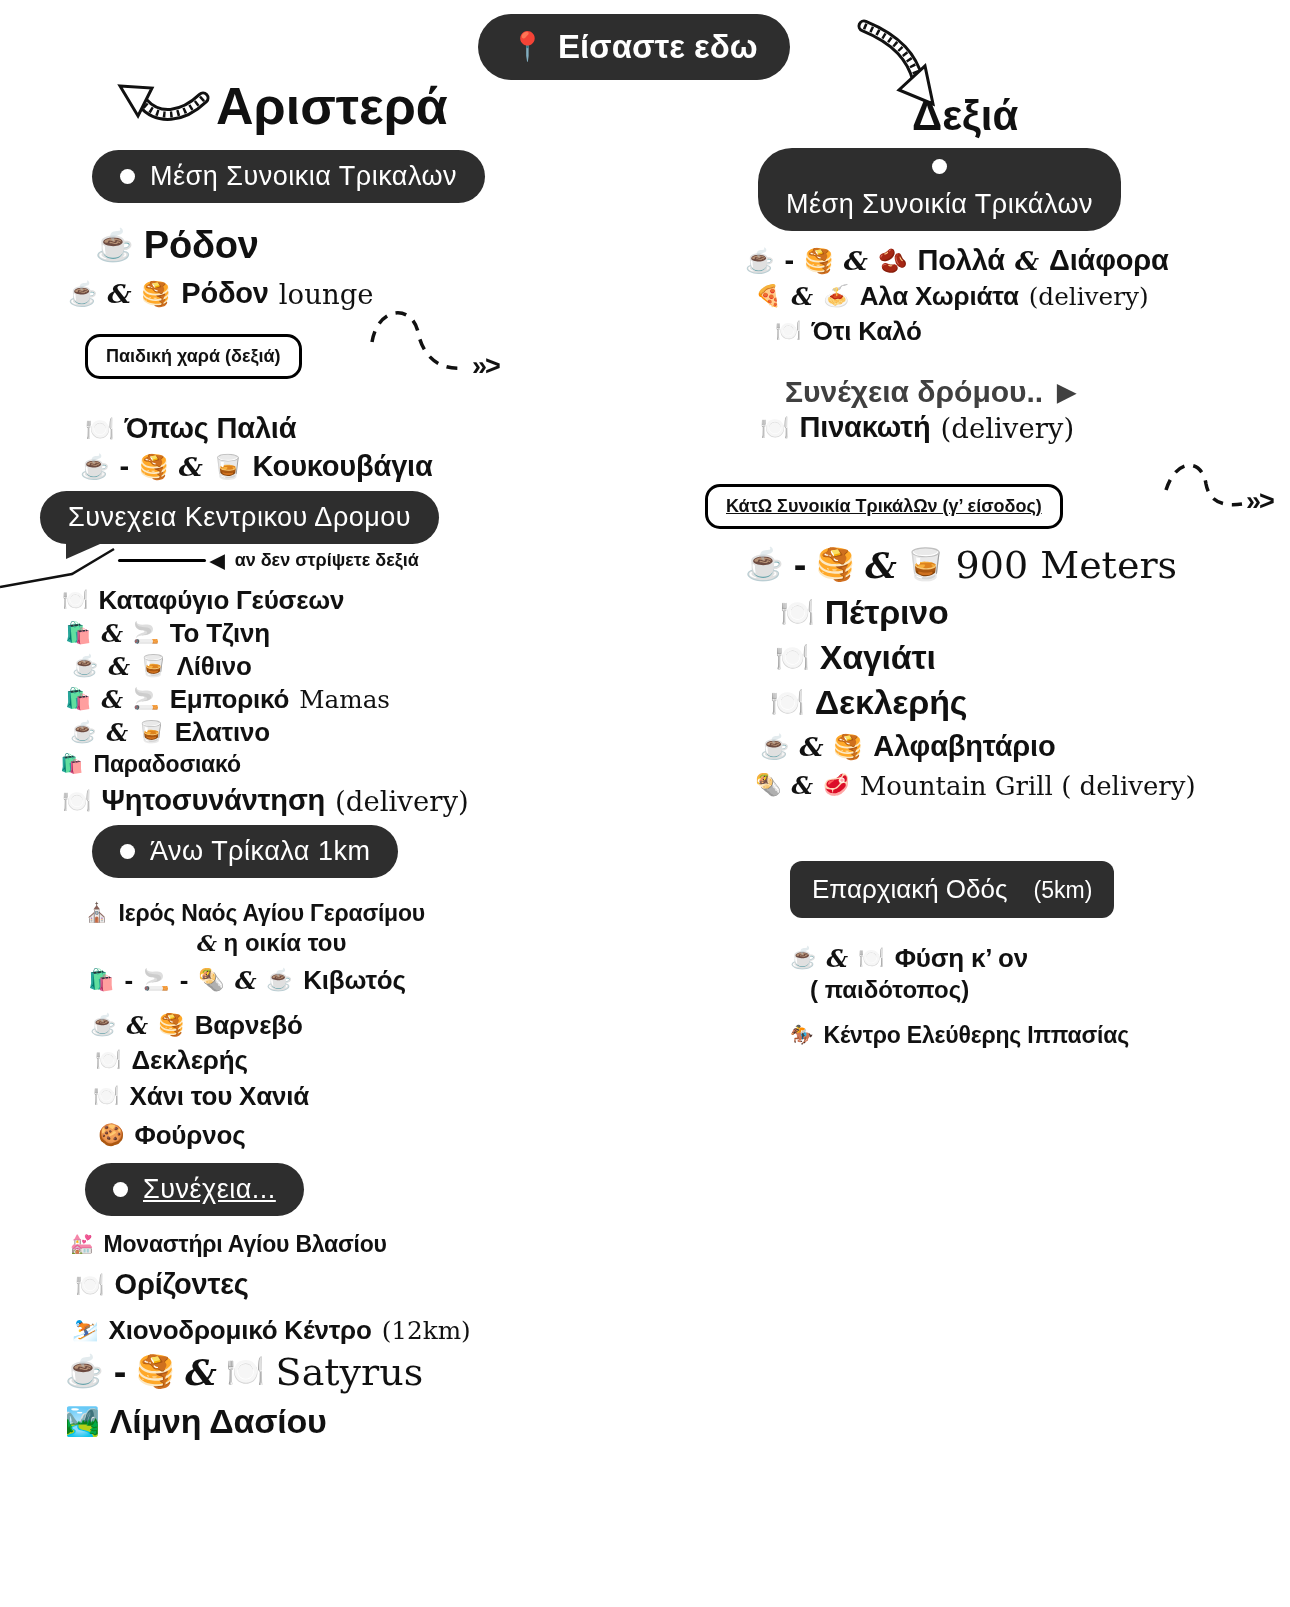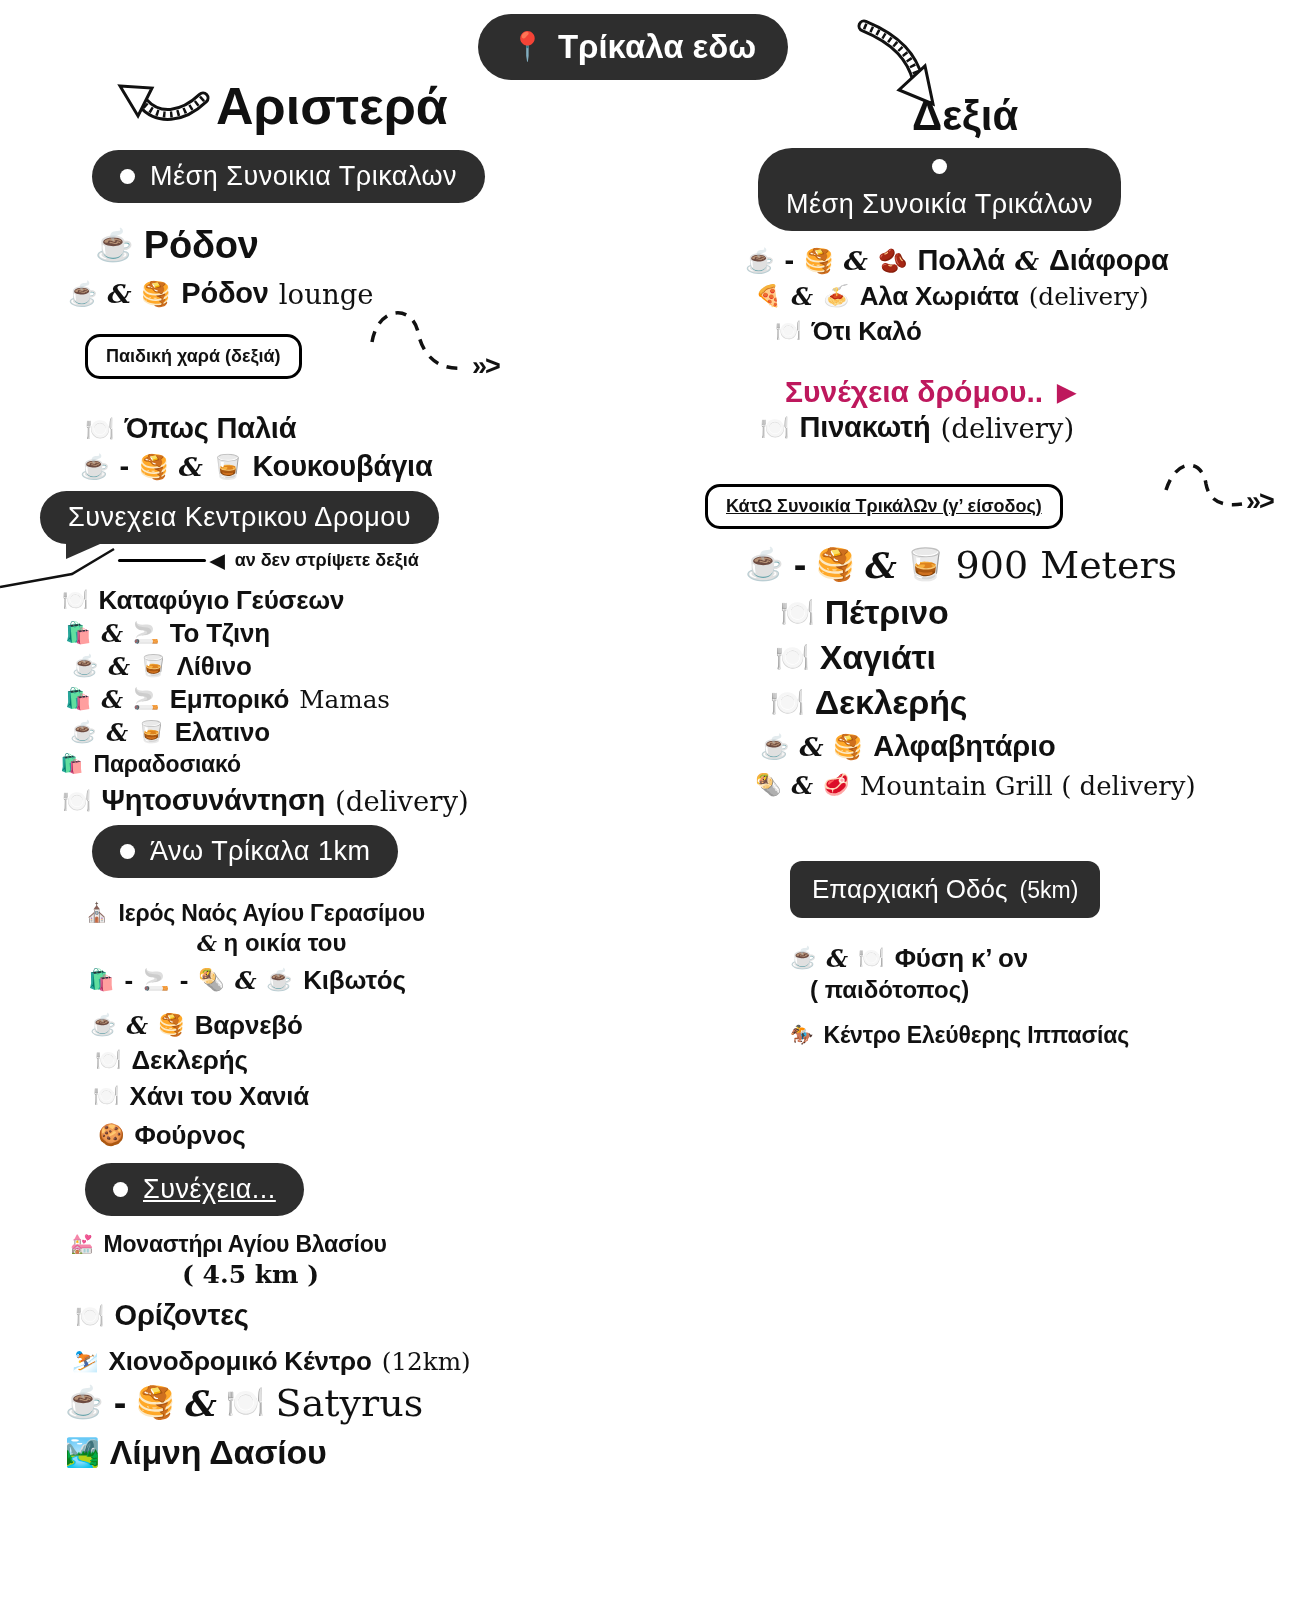--- a/index.html
+++ b/index.html
@@ -9,28 +9,28 @@
   .col{position:absolute;}
   #left-col{left:40px;top:150px;width:620px;}
   #right-col{left:700px;top:148px;width:585px;}
   .block{display:block;}
   
   .pill{position:relative;display:inline-flex;align-items:center;gap:15px;background:#2e2e2e;color:#fff;
         border-radius:34px;padding:11px 28px;font-size:27px;font-weight:400;letter-spacing:.5px;white-space:nowrap;}
   .pill .dot{width:15px;height:15px;border-radius:50%;background:#fff;flex:0 0 auto;}
   .pill.tail::before{content:"";position:absolute;left:26px;bottom:-15px;width:0;height:0;
         border-left:34px solid #2e2e2e;border-bottom:15px solid transparent;}
-  .pillrect{display:inline-flex;align-items:baseline;gap:12px;background:#2e2e2e;color:#fff;
+  .pillrect{display:inline-flex;align-items:baseline;gap:26px;background:#2e2e2e;color:#fff;
         border-radius:12px;padding:13px 22px;font-size:26px;white-space:nowrap;}
   .pillrect .light{font-weight:300;font-size:23px;}
   
   .obox{display:inline-block;background:#fff;border:3.5px solid #000;border-radius:15px;
         padding:9px 18px;font-weight:700;font-size:18px;white-space:nowrap;}
   
-  .redhead{display:inline-flex;align-items:center;gap:14px;color:#be185d;font-weight:700;font-size:30px;}
+  .redhead{display:inline-flex;align-items:center;gap:14px;color:#404040;font-weight:700;font-size:30px;}
   .redhead .tri{font-size:24px;line-height:1;}
   
   .note{display:flex;align-items:center;gap:4px;font-size:18px;font-weight:700;}
   .note .hline{width:88px;height:3px;background:#000;border-radius:2px;}
   .note .tri{font-size:19px;line-height:1;margin-right:6px;}
   
   .item{display:block;}
   .row{display:flex;align-items:center;gap:10px;font-weight:700;white-space:nowrap;}
   .xl  .row{font-size:38px;}
   .xl2 .row{font-size:34px;}
@@ -81,21 +81,21 @@
 
     <path d="M 372,342 C 378,306 412,304 418,332 C 421,348 432,371 464,368" stroke="#111" stroke-width="3.5" fill="none" stroke-dasharray="11 9"></path>
 
     <path d="M 1166,490 C 1176,458 1202,458 1206,484 C 1209,500 1220,507 1242,504" stroke="#111" stroke-width="3.5" fill="none" stroke-dasharray="11 9"></path>
 
     <polyline points="0,587 72,574 114,549" stroke="#111" stroke-width="2.5" fill="none"></polyline>
   </svg>
 
   <div id="you-are-here">
     <span class="emoji">📍</span>
-    <span>Τρίκαλα εδω</span>
+    <span>Είσαστε εδω</span>
   </div>
   <div id="left-title">Αριστερά</div>
   <div id="right-title">Δεξιά</div>
   <span class="chev" id="chev-left">»&gt;</span>
   <span class="chev" id="chev-right">»&gt;</span>
 
   <div class="col" id="left-col">
       <div class="block"><div class="pill" style="margin-top: 0px; margin-left: 52px;">
           <span class="dot"></span>
           <span>Μέση Συνοικια Τρικαλων</span>
@@ -254,21 +254,20 @@
       <div class="block"><div class="pill" style="margin-top: 12px; margin-left: 45px; text-decoration: underline;">
           <span class="dot"></span>
           <span>Συνέχεια...</span>
         </div></div>
       <div class="block">
         <div class="item sm" style="margin-top: 15px; margin-left: 30px;">
           <div class="row">
             <span class="emoji">💒</span>
             <span class="lab">Μοναστήρι Αγίου Βλασίου</span>
           </div>
-          <div class="sub center serif">( 4.5 km )</div>
         </div>
         <div class="item lg" style="margin-top: 10px; margin-left: 35px;">
           <div class="row">
             <span class="emoji">🍽️</span>
             <span class="lab">Ορίζοντες</span>
           </div>
         </div>
         <div class="item md" style="margin-top: 14px; margin-left: 32px;">
           <div class="row">
             <span class="emoji">⛷️</span>

